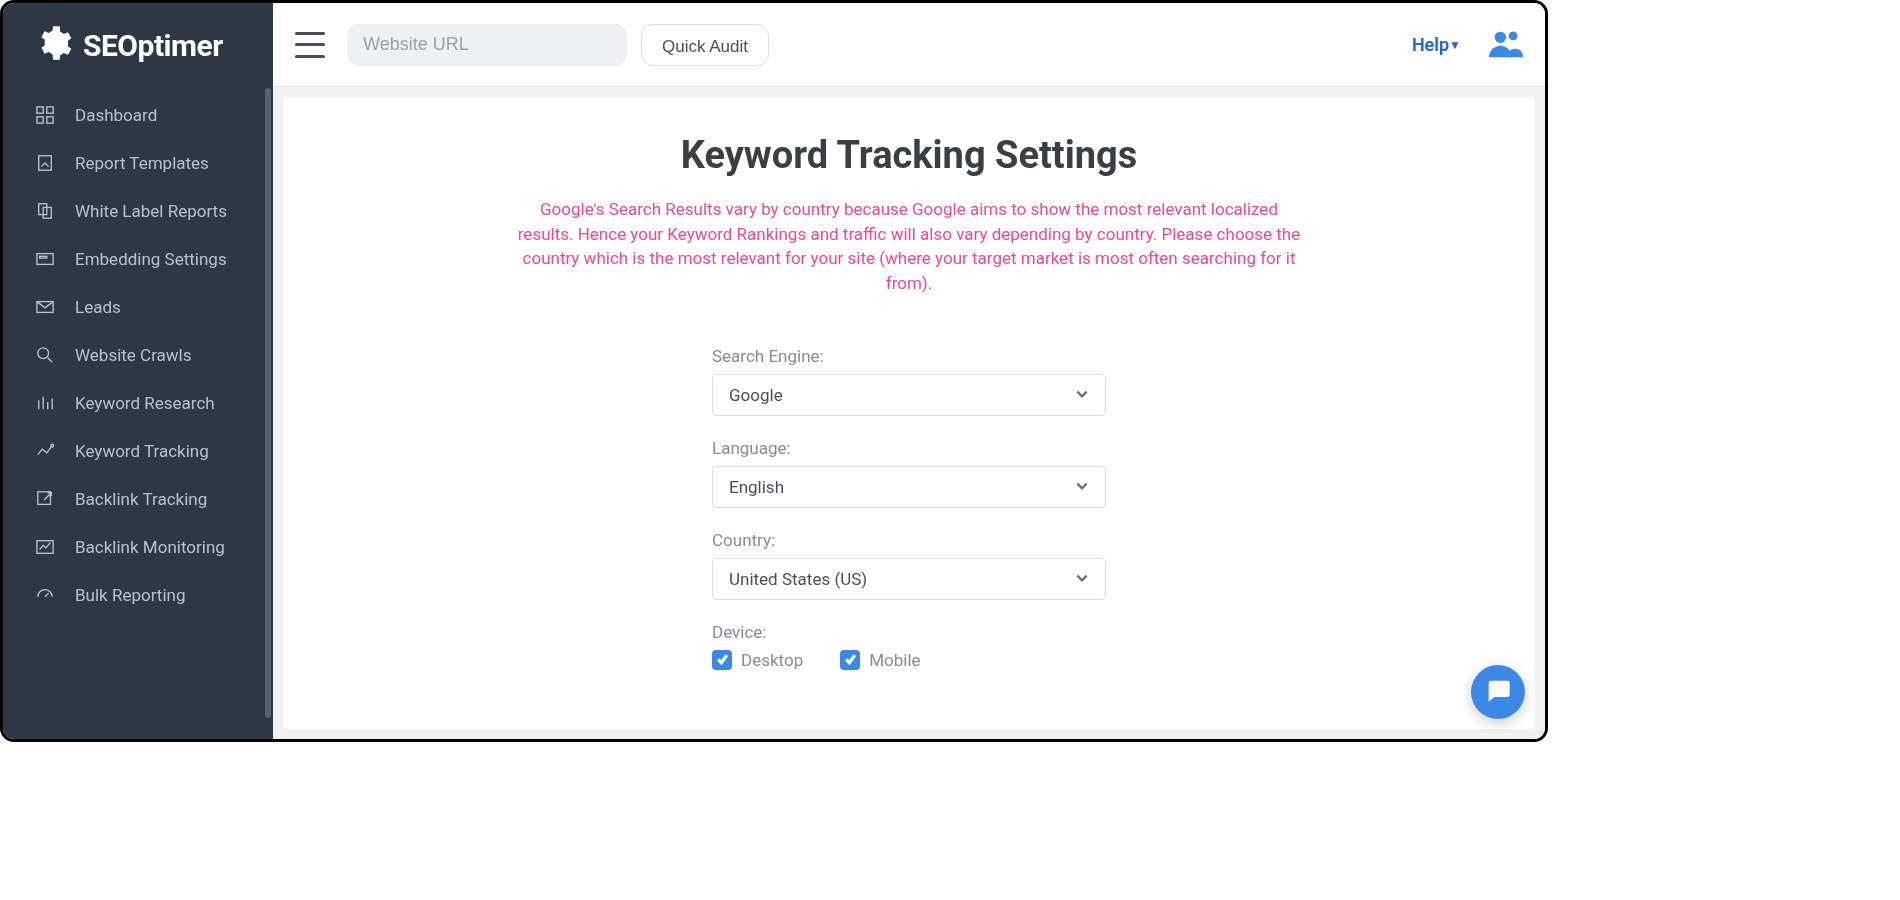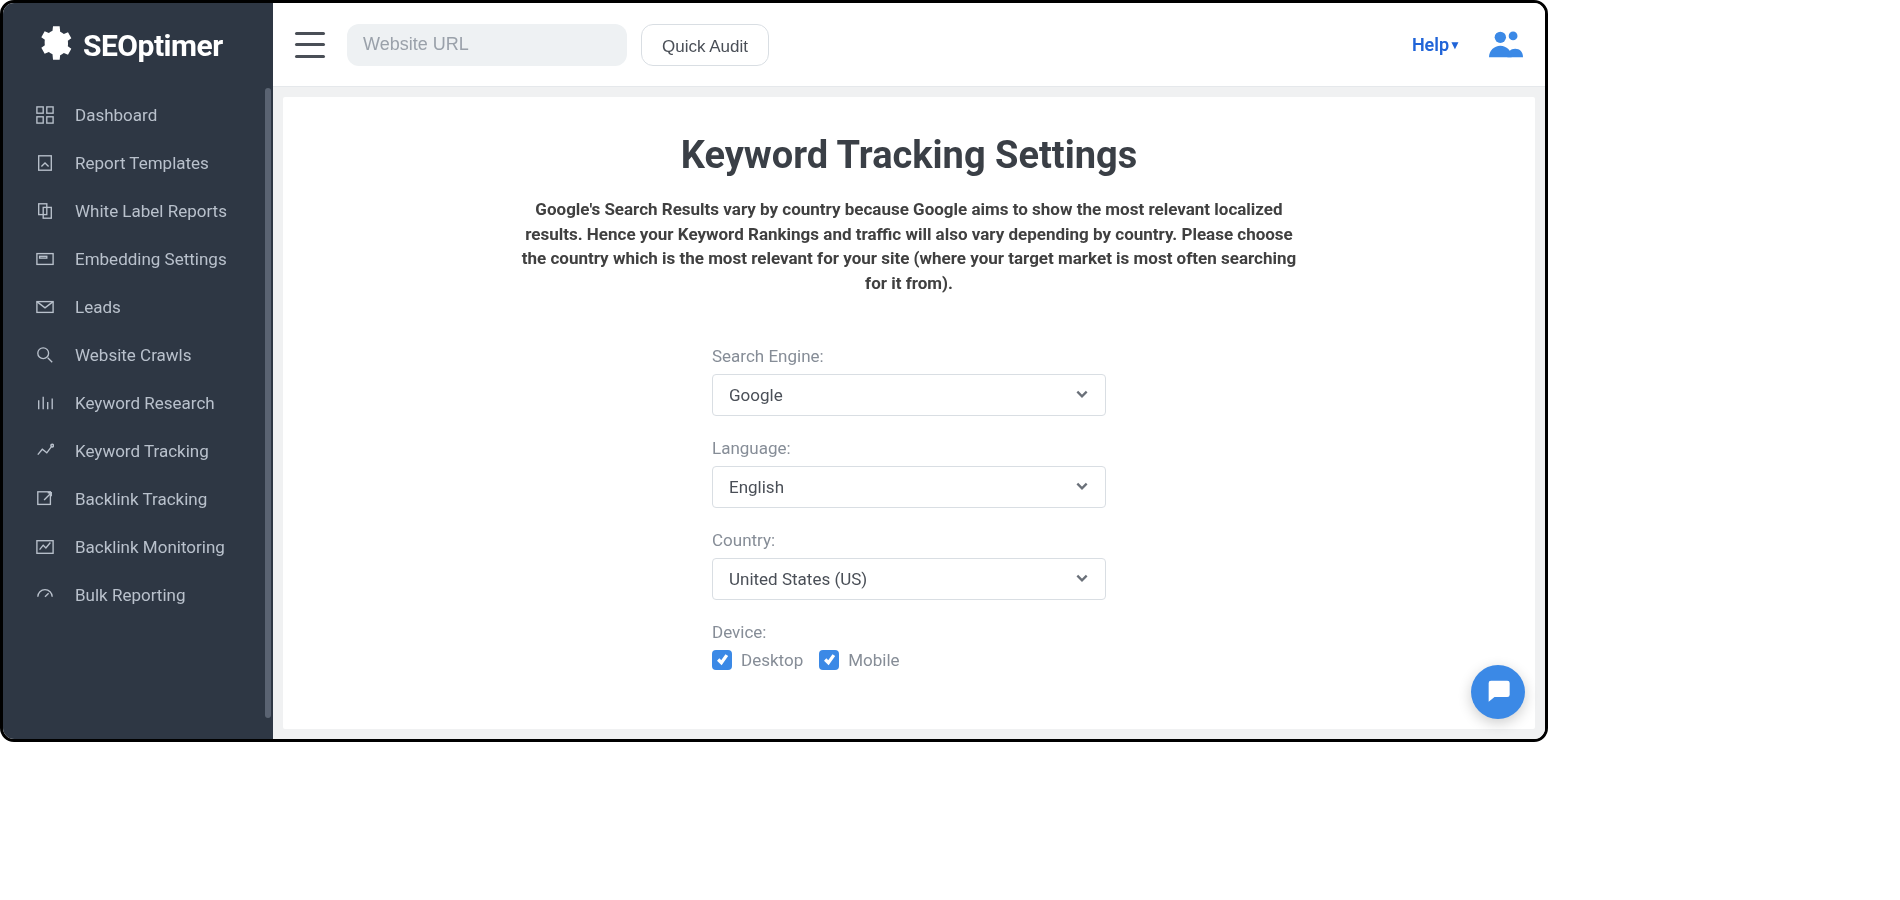--- a/index.html
+++ b/index.html
@@ -60,31 +60,31 @@
 
 .page {
   position:absolute; left:270px; top:84px; right:0; bottom:0;
   background:#f0f1f2; padding:10px;
 }
 .card {
   background:#fff; border-radius:2px; width:100%; height:100%;
   padding:36px 60px 20px; overflow:auto;
 }
 .page-title { text-align:center; font-size:38px; font-weight:700; color:#3a3f46; margin-bottom:20px;}
-.page-desc { text-align:center; max-width:790px; margin:0 auto 50px; font-size:17px; line-height:1.45; color:#404040;font-weight:bold;}
+.page-desc { text-align:center; max-width:790px; margin:0 auto 50px; font-size:17px; line-height:1.45; color:#ec4899;}
 .form { width:394px; margin:3px auto; }
 .field { margin-bottom:22px; }
 .field-label { color:#868d97; font-size:17px; margin-bottom:8px; display:block;}
 .select {
   width:100%; height:42px; border:1px solid #d9dee3; border-radius:4px;
   background:#fff; padding:0 16px; font-size:17px; color:#4a4f57;
   display:flex; align-items:center; justify-content:space-between; cursor:pointer;
 }
 .chev svg{ width:14px; height:14px; stroke:#6a7079; fill:none; stroke-width:2;}
-.checks { display:flex; gap:16px; align-items:center;}
+.checks { display:flex; gap:37px; align-items:center;}
 .check { display:flex; align-items:center; gap:9px; cursor:pointer;}
 .cbox {
   width:20px; height:20px; border-radius:4px; background:#3b89e6;
   display:flex; align-items:center; justify-content:center;
 }
 .cbox svg{ width:13px; height:13px; stroke:#fff; fill:none; stroke-width:3;}
 .check-label{ color:#868d97; font-size:17px;}
 .chat-fab{
   position:absolute; right:20px; bottom:20px; width:54px; height:54px;
   border-radius:50%; background:#3b89e6; display:flex; align-items:center; justify-content:center;

